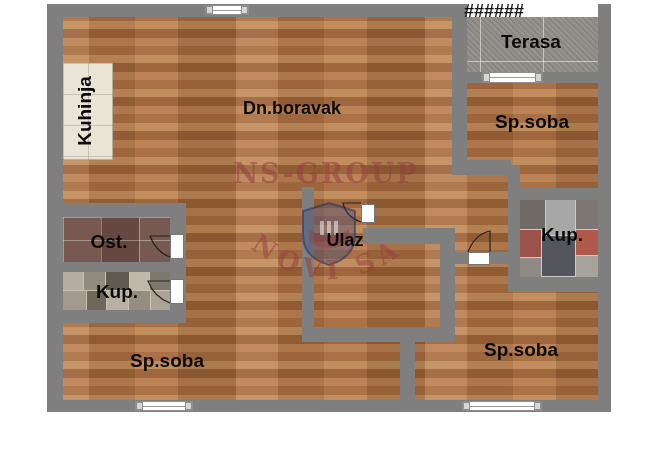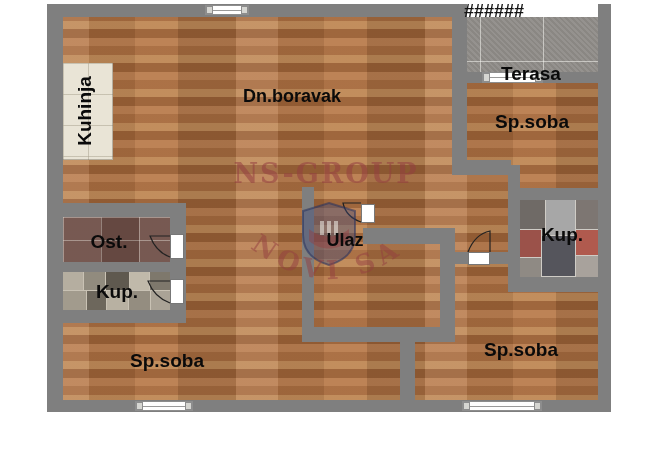--- a/index.html
+++ b/index.html
@@ -166,22 +166,22 @@
           <path id="novi-arc" d="M 12 12 Q 95 80 178 12"></path>
         </defs>
       <text font-family="DejaVu Serif, serif" font-weight="bold" font-size="26" letter-spacing="6" fill="rgba(148,62,64,0.5)">
         <textPath href="#novi-arc" startOffset="4">NOVI SAD</textPath>
       </text>
     </svg>
   </div>
 
   <div class="abs hatch" style="left:464px;top:2px;">######</div>
   <div class="abs lbl rot" style="left:84px;top:111px;font-size:19px;">Kuhinja</div>
-  <div class="abs lbl" style="left:292px;top:96px;font-size:18px;">Dn.boravak</div>
-  <div class="abs lbl" style="left:531px;top:41px;font-size:19px;margin-top:32px;">Terasa</div>
+  <div class="abs lbl" style="left:292px;top:108px;font-size:18px;">Dn.boravak</div>
+  <div class="abs lbl" style="left:531px;top:41px;font-size:19px;">Terasa</div>
   <div class="abs lbl" style="left:532px;top:121px;font-size:19px;">Sp.soba</div>
   <div class="abs lbl" style="left:109px;top:241px;font-size:19px;">Ost.</div>
   <div class="abs lbl" style="left:117px;top:291px;font-size:19px;">Kup.</div>
   <div class="abs lbl" style="left:562px;top:234px;font-size:19px;">Kup.</div>
   <div class="abs lbl" style="left:345px;top:240px;font-size:18px;">Ulaz</div>
   <div class="abs lbl" style="left:167px;top:360px;font-size:19px;">Sp.soba</div>
   <div class="abs lbl" style="left:521px;top:349px;font-size:19px;">Sp.soba</div>
 </div>
 
 </body></html>

